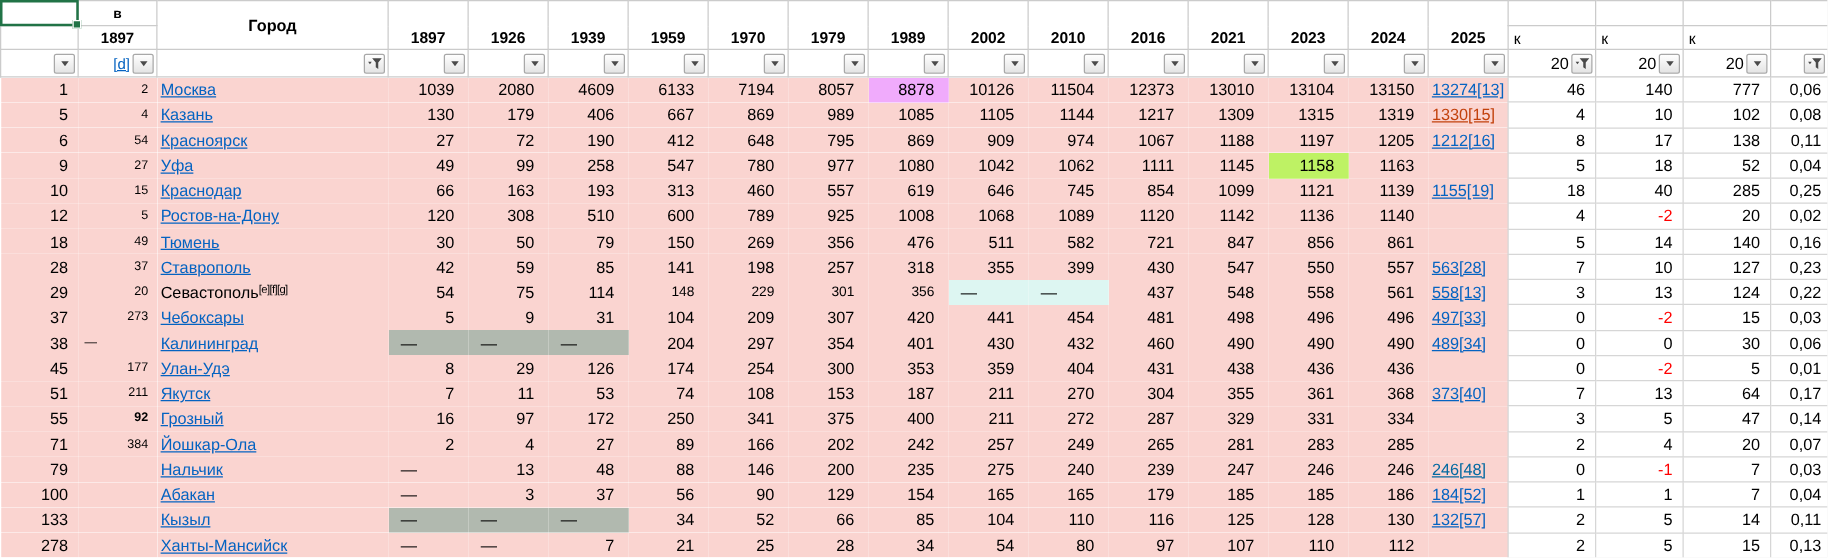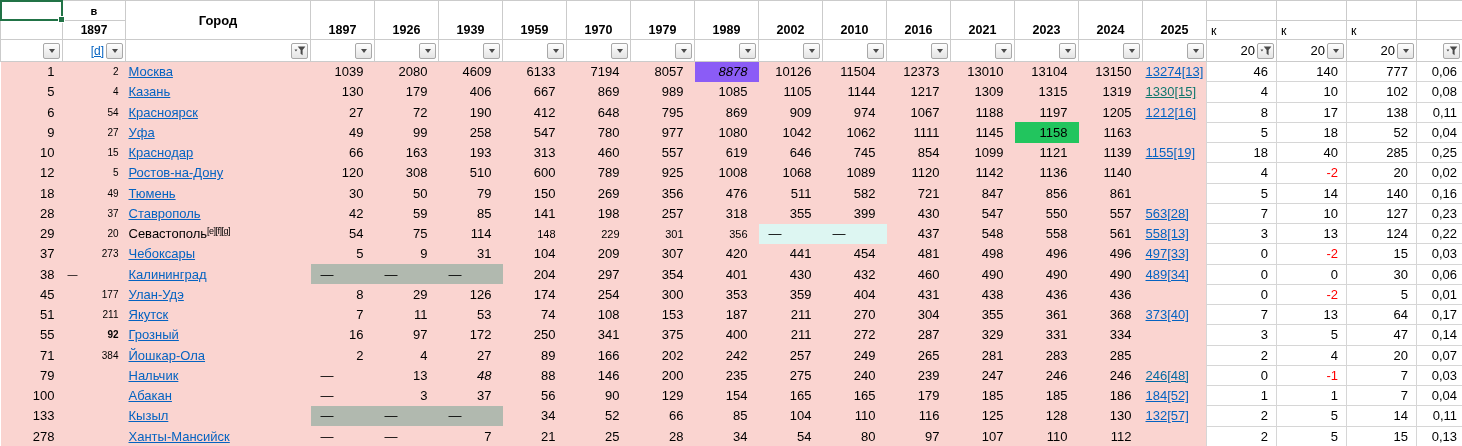--- a/index.html
+++ b/index.html
@@ -267,21 +267,21 @@
         <tr style="height: 20.26px;">
           <td class="rank" style="background: rgb(250, 212, 208);">1</td>
           <td class="n2" style="background: rgb(250, 212, 208);">2</td>
           <td class="cityc" style="background: rgb(250, 212, 208);"><a class="cl" style="color: rgb(5, 99, 193);">Москва</a></td>
           <td class="val" style="background: rgb(250, 212, 208);">1039</td>
           <td class="val" style="background: rgb(250, 212, 208);">2080</td>
           <td class="val" style="background: rgb(250, 212, 208);">4609</td>
           <td class="val" style="background: rgb(250, 212, 208);">6133</td>
           <td class="val" style="background: rgb(250, 212, 208);">7194</td>
           <td class="val" style="background: rgb(250, 212, 208);">8057</td>
-          <td class="val" style="background: #8b5cf6; font-style: italic;">8878</td>
+          <td class="val" style="background: #f0abfc;">8878</td>
           <td class="val" style="background: rgb(250, 212, 208);">10126</td>
           <td class="val" style="background: rgb(250, 212, 208);">11504</td>
           <td class="val" style="background: rgb(250, 212, 208);">12373</td>
           <td class="val" style="background: rgb(250, 212, 208);">13010</td>
           <td class="val" style="background: rgb(250, 212, 208);">13104</td>
           <td class="val" style="background: rgb(250, 212, 208);">13150</td>
           <td class="val lval" style="background: rgb(250, 212, 208);"><a class="cl" style="color: rgb(5, 99, 193);">13274[13]</a></td>
           <td class="kc">46</td>
           <td class="kc">140</td>
           <td class="kc">777</td>
@@ -297,21 +297,21 @@
           <td class="val" style="background: rgb(250, 212, 208);">667</td>
           <td class="val" style="background: rgb(250, 212, 208);">869</td>
           <td class="val" style="background: rgb(250, 212, 208);">989</td>
           <td class="val" style="background: rgb(250, 212, 208);">1085</td>
           <td class="val" style="background: rgb(250, 212, 208);">1105</td>
           <td class="val" style="background: rgb(250, 212, 208);">1144</td>
           <td class="val" style="background: rgb(250, 212, 208);">1217</td>
           <td class="val" style="background: rgb(250, 212, 208);">1309</td>
           <td class="val" style="background: rgb(250, 212, 208);">1315</td>
           <td class="val" style="background: rgb(250, 212, 208);">1319</td>
-          <td class="val lval" style="background: rgb(250, 212, 208);"><a class="cl" style="color: #0f766e;">1330[15]</a></td>
+          <td class="val lval" style="background: rgb(250, 212, 208);"><a class="cl" style="color: #c2410c;">1330[15]</a></td>
           <td class="kc">4</td>
           <td class="kc">10</td>
           <td class="kc">102</td>
           <td class="kc last">0,08</td>
         </tr>
         <tr style="height: 20.26px;">
           <td class="rank" style="background: rgb(250, 212, 208);">6</td>
           <td class="n2" style="background: rgb(250, 212, 208);">54</td>
           <td class="cityc" style="background: rgb(250, 212, 208);"><a class="cl" style="color: rgb(5, 99, 193);">Красноярск</a></td>
           <td class="val" style="background: rgb(250, 212, 208);">27</td>
@@ -341,21 +341,21 @@
           <td class="val" style="background: rgb(250, 212, 208);">99</td>
           <td class="val" style="background: rgb(250, 212, 208);">258</td>
           <td class="val" style="background: rgb(250, 212, 208);">547</td>
           <td class="val" style="background: rgb(250, 212, 208);">780</td>
           <td class="val" style="background: rgb(250, 212, 208);">977</td>
           <td class="val" style="background: rgb(250, 212, 208);">1080</td>
           <td class="val" style="background: rgb(250, 212, 208);">1042</td>
           <td class="val" style="background: rgb(250, 212, 208);">1062</td>
           <td class="val" style="background: rgb(250, 212, 208);">1111</td>
           <td class="val" style="background: rgb(250, 212, 208);">1145</td>
-          <td class="val" style="background: #22c55e;">1158</td>
+          <td class="val" style="background: #bef264;">1158</td>
           <td class="val" style="background: rgb(250, 212, 208);">1163</td>
           <td class="val" style="background: rgb(250, 212, 208);"></td>
           <td class="kc">5</td>
           <td class="kc">18</td>
           <td class="kc">52</td>
           <td class="kc last">0,04</td>
         </tr>
         <tr style="height: 20.26px;">
           <td class="rank" style="background: rgb(250, 212, 208);">10</td>
           <td class="n2" style="background: rgb(250, 212, 208);">15</td>
@@ -608,21 +608,21 @@
           <td class="kc">4</td>
           <td class="kc">20</td>
           <td class="kc last">0,07</td>
         </tr>
         <tr style="height: 20.26px;">
           <td class="rank" style="background: rgb(250, 212, 208);">79</td>
           <td class="n2" style="background: rgb(250, 212, 208);"></td>
           <td class="cityc" style="background: rgb(250, 212, 208);"><a class="cl" style="color: rgb(5, 99, 193);">Нальчик</a></td>
           <td class="val dashL" style="background: rgb(250, 212, 208);">—</td>
           <td class="val" style="background: rgb(250, 212, 208);">13</td>
-          <td class="val" style="background: rgb(250, 212, 208); font-style: italic;">48</td>
+          <td class="val" style="background: rgb(250, 212, 208);">48</td>
           <td class="val" style="background: rgb(250, 212, 208);">88</td>
           <td class="val" style="background: rgb(250, 212, 208);">146</td>
           <td class="val" style="background: rgb(250, 212, 208);">200</td>
           <td class="val" style="background: rgb(250, 212, 208);">235</td>
           <td class="val" style="background: rgb(250, 212, 208);">275</td>
           <td class="val" style="background: rgb(250, 212, 208);">240</td>
           <td class="val" style="background: rgb(250, 212, 208);">239</td>
           <td class="val" style="background: rgb(250, 212, 208);">247</td>
           <td class="val" style="background: rgb(250, 212, 208);">246</td>
           <td class="val" style="background: rgb(250, 212, 208);">246</td>

